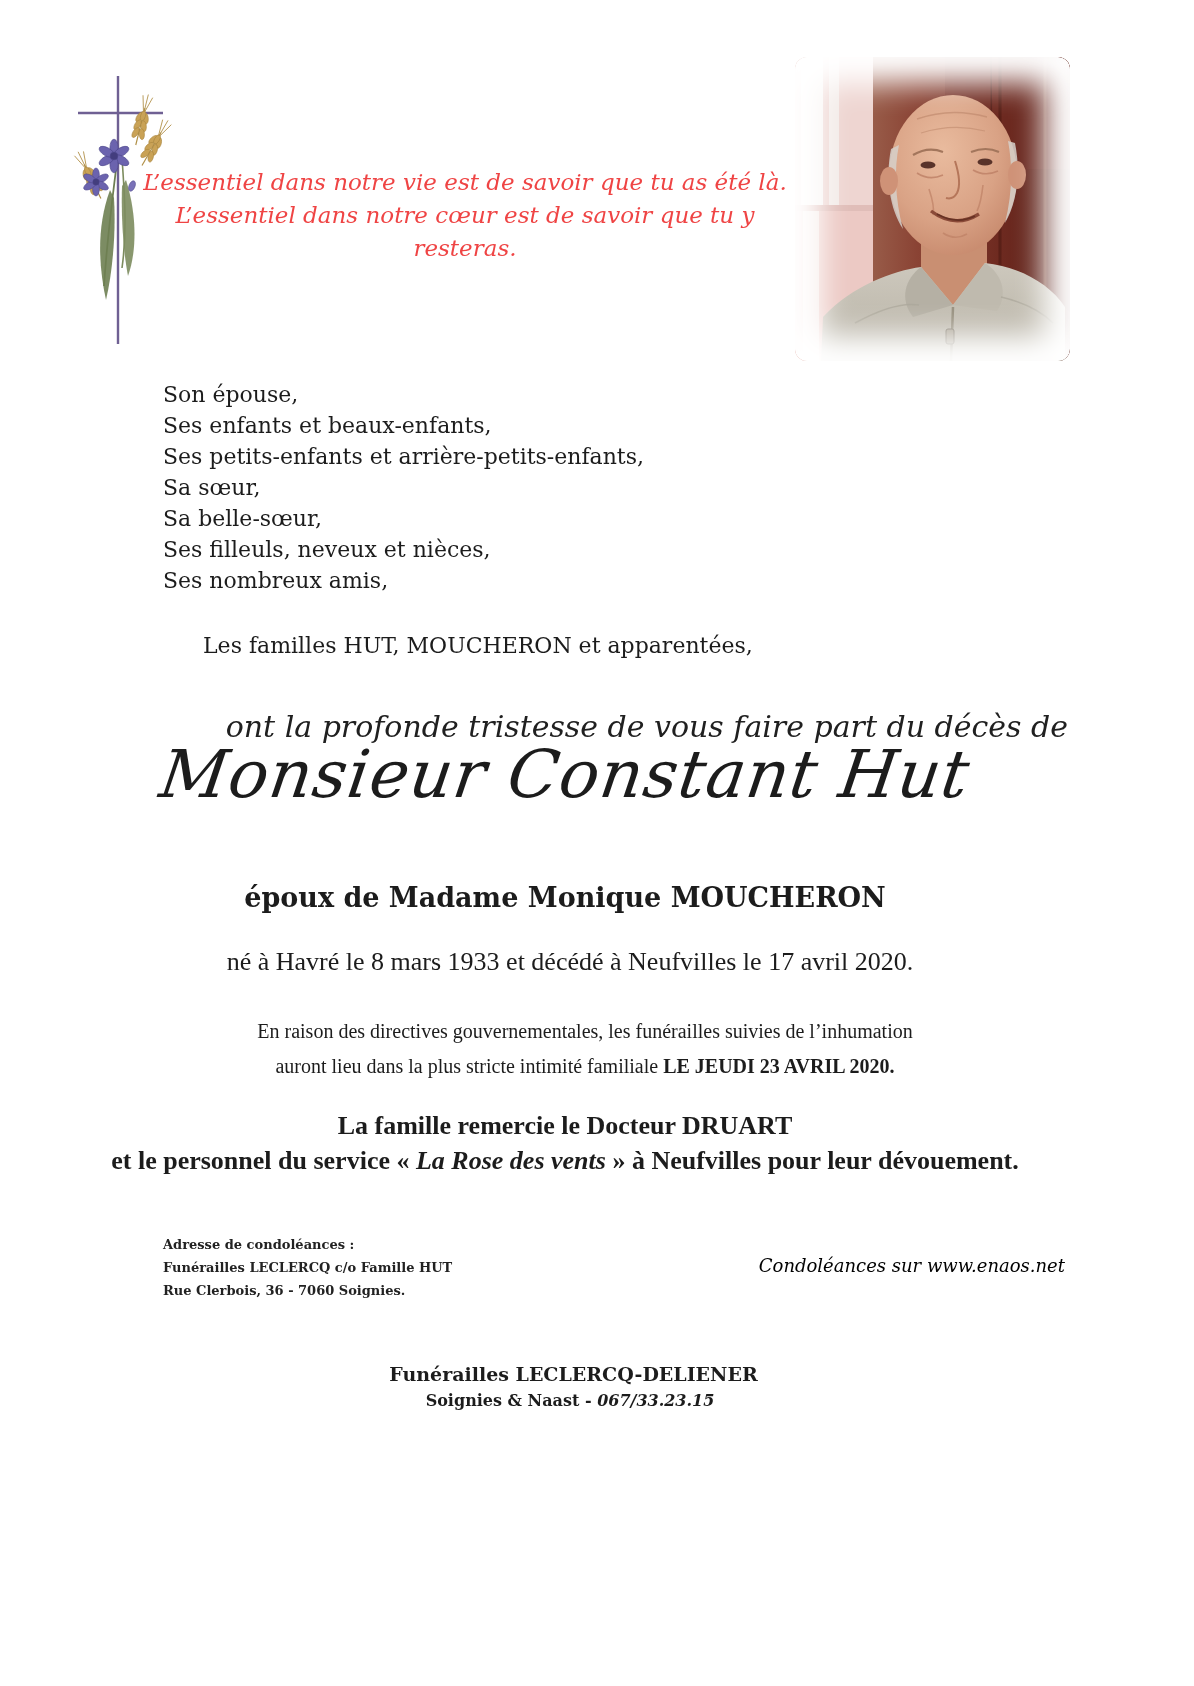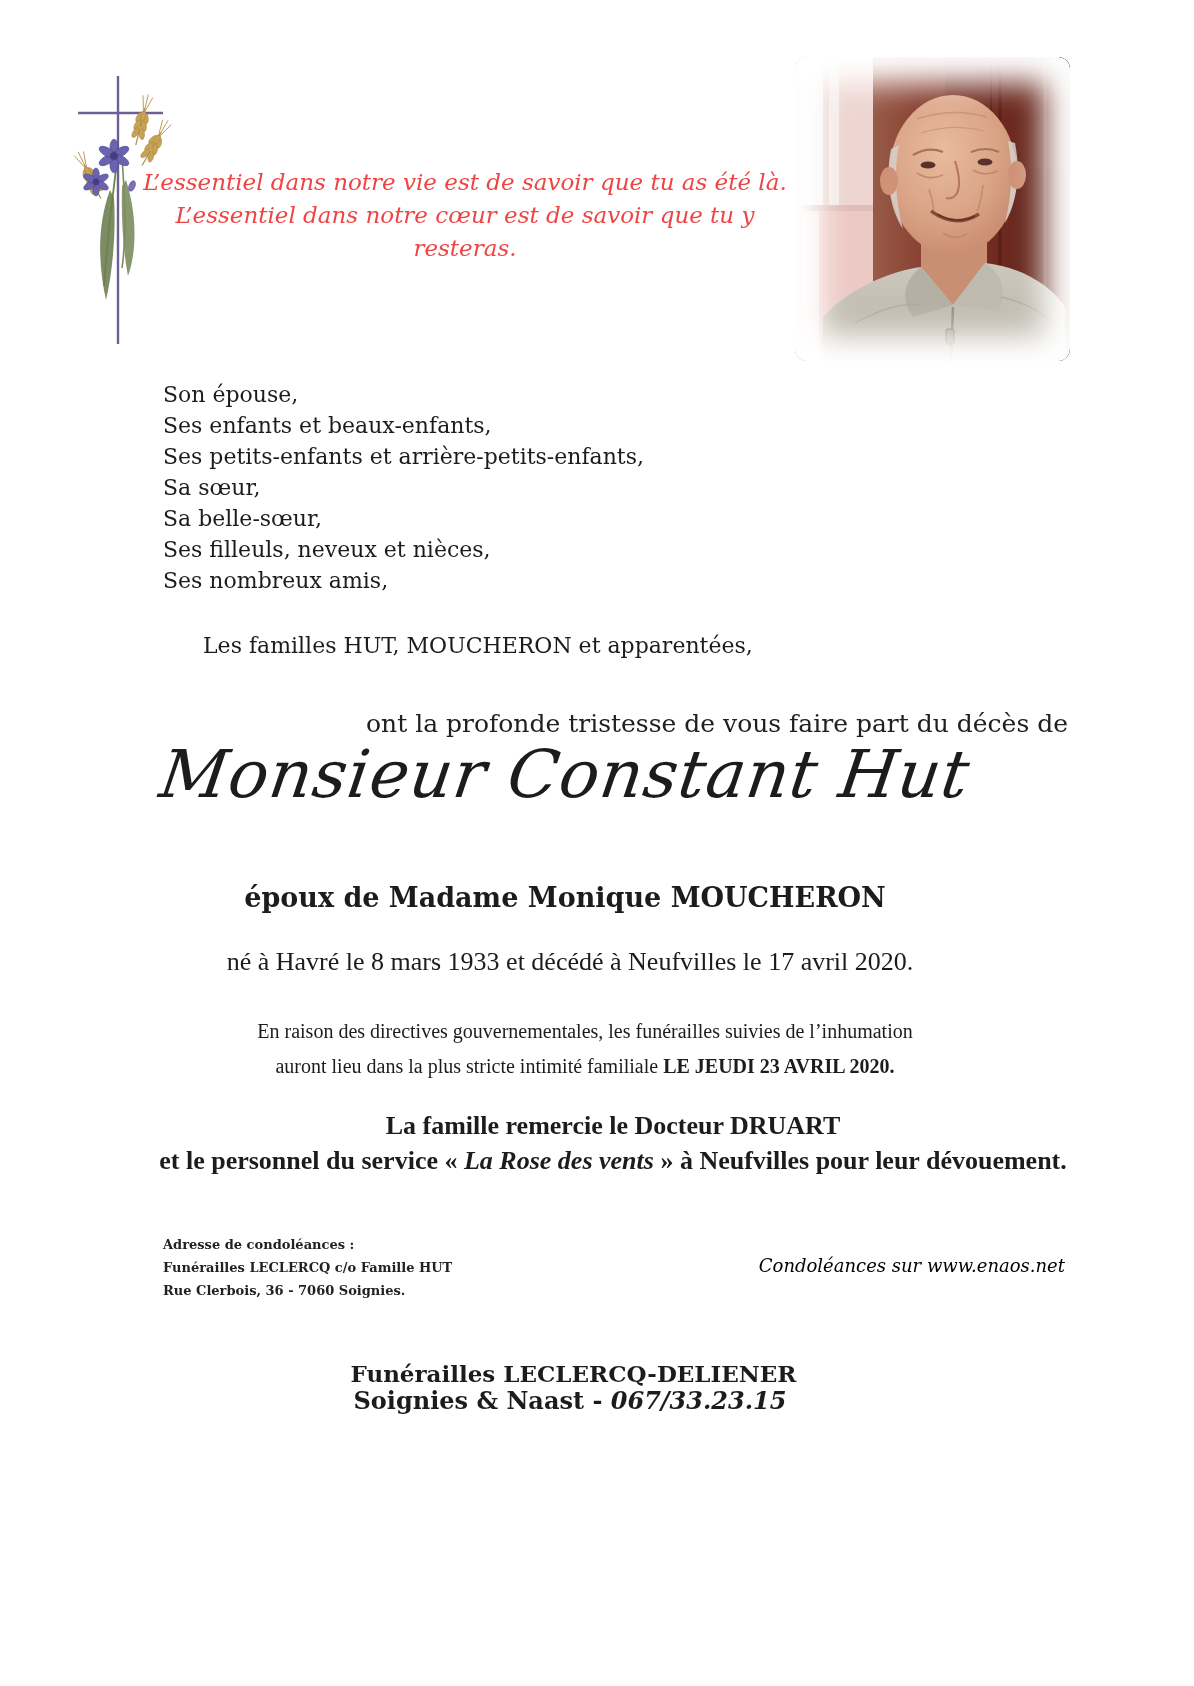--- a/index.html
+++ b/index.html
@@ -15,43 +15,43 @@
          font-style:italic;font-size:23px;line-height:33px;color:#ef4444;}
   
   .photo{left:795px;top:57px;width:275px;height:304px;border-radius:12px;overflow:hidden;}
   .photo svg{display:block;}
   .photo-fade{position:absolute;inset:0;border-radius:12px;
               box-shadow:inset 0 0 30px 26px #ffffff;}
   
   .family-list{left:163px;top:379px;font-size:22px;line-height:31px;}
   .families-line{left:163px;top:633px;font-size:22px;margin-left:40px;}
   
-  .announce{right:126px;top:709px;font-size:25px;color:#202020;}
+  .announce{right:126px;top:709px;font-style:italic;font-size:30px;color:#202020;}
   
   .deceased-name{left:0;top:728px;width:1130px;text-align:center;
     font-family:"DejaVu Serif",serif;font-style:italic;font-weight:400;
     font-size:66px;line-height:94px;letter-spacing:1px;transform:skewX(-8deg);}
   .spouse-line{left:0;top:882px;width:1130px;text-align:center;
     font-weight:bold;font-size:27px;}
   .dates-line{left:0;top:947px;width:1140px;text-align:center;
     font-family:"Liberation Serif",serif;font-size:26px;}
   
   .directives{left:0;top:1014px;width:1170px;text-align:center;
     font-family:"Liberation Serif",serif;font-size:20px;line-height:35px;}
   .directives b{font-weight:bold;}
   .thanks{left:0;top:1108px;width:1130px;text-align:center;font-weight:bold;
-    font-family:"Liberation Serif",serif;font-size:26px;line-height:35px;padding-left:48px;}
+    font-family:"Liberation Serif",serif;font-size:26px;line-height:35px;}
   .thanks i{font-style:italic;}
   
   .address-block{left:163px;top:1233px;font-size:13px;line-height:23px;color:#222;font-weight:bold;}
   .enaos{right:129px;top:1255px;font-style:italic;font-size:18px;color:#000000;}
   
   .footer{left:0;top:1360px;width:1140px;text-align:center;}
-  .footer-line1{font-weight:bold;font-size:23px;line-height:28px;padding-left:7px;}
-  .footer-line2{font-weight:bold;font-size:24px;line-height:25px;}
+  .footer-line1{font-weight:bold;font-size:19px;line-height:28px;padding-left:7px;}
+  .footer-line2{font-weight:bold;font-size:16px;line-height:25px;}
   .footer-line2 i{font-style:italic;}
 </style>
 </head>
 <body>
 
 <div class="abs cross-illustration">
   <svg width="112" height="282" viewBox="0 0 112 282" xmlns="http://www.w3.org/2000/svg">
     <defs>
       <g id="ear">
         <line x1="0" y1="34" x2="0" y2="-4" stroke="#b08f46" stroke-width="1.2"></line>

